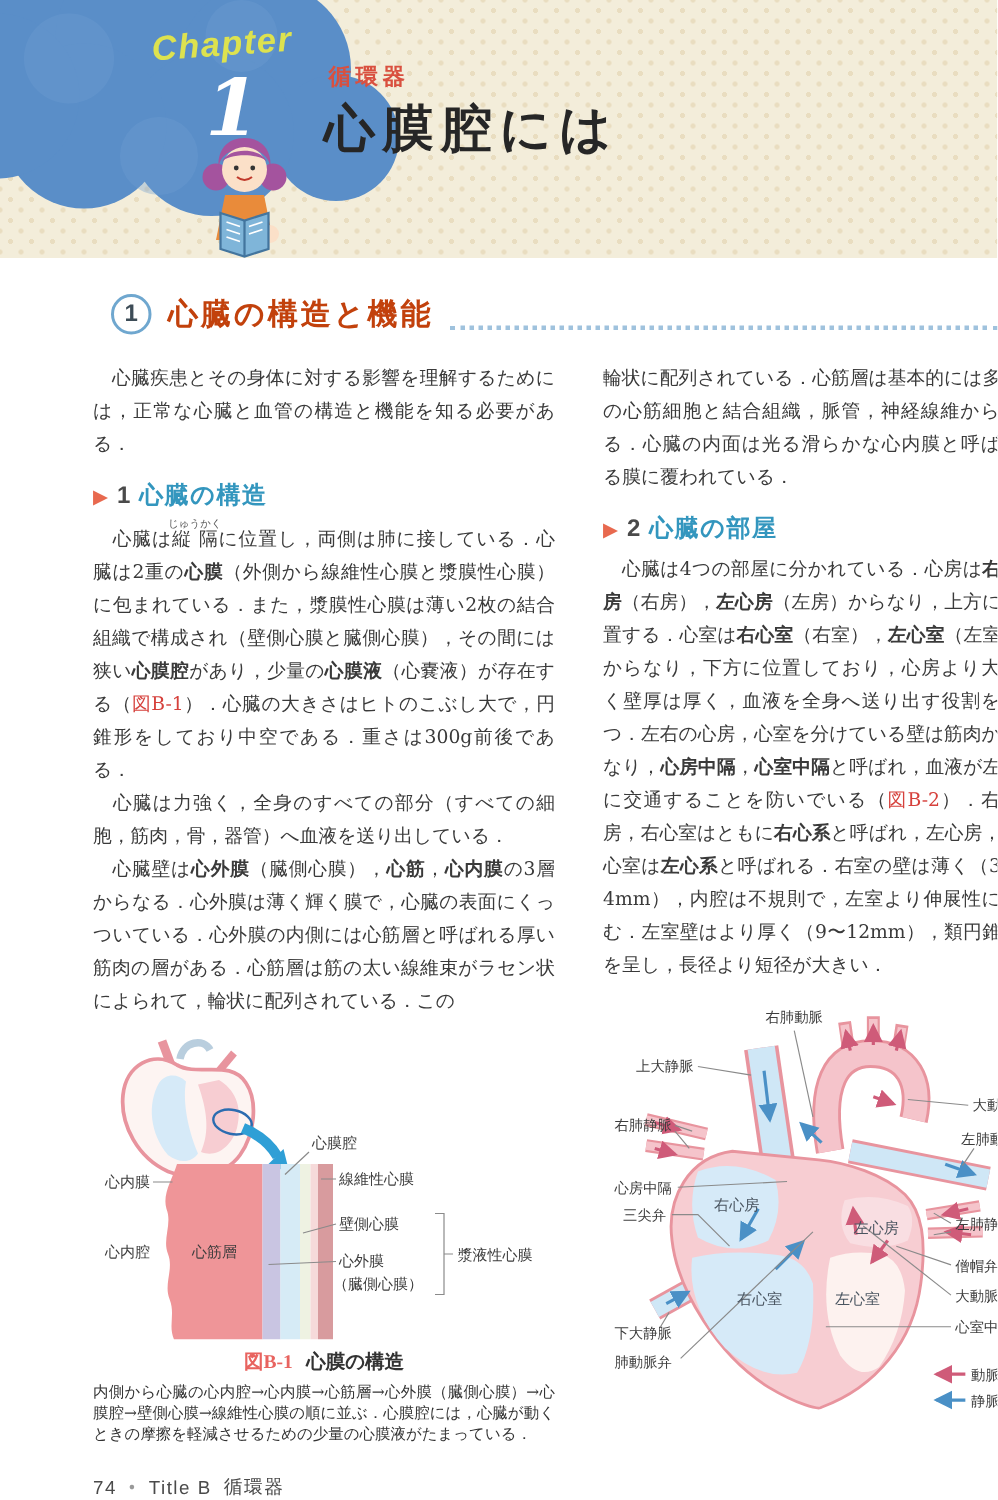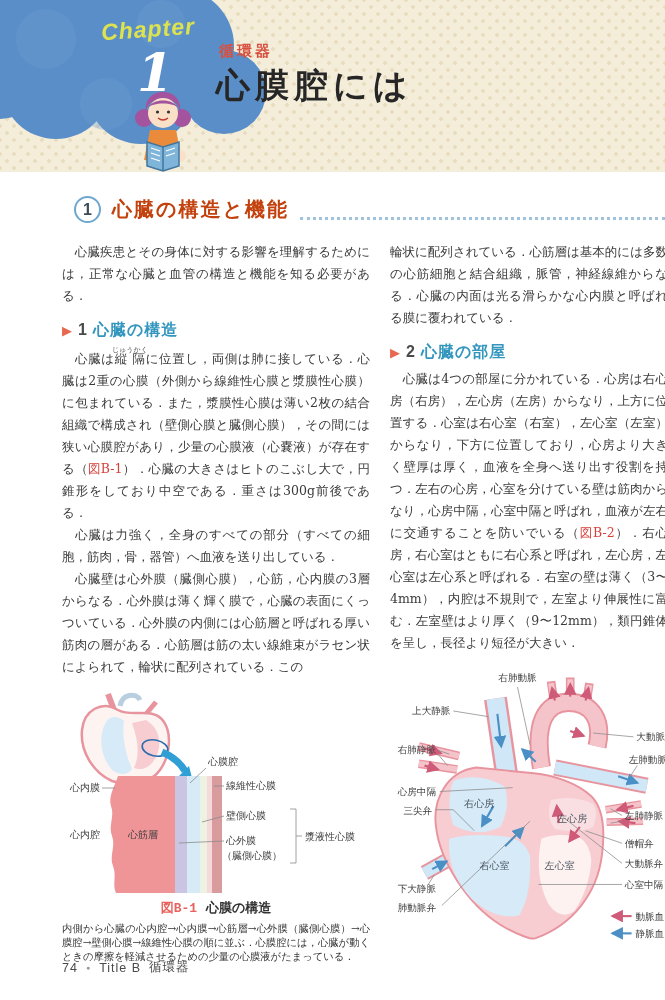--- a/index.html
+++ b/index.html
@@ -49,52 +49,52 @@
     font-family:"Liberation Sans", sans-serif;
   }
   .section-circle {
     flex:0 0 auto; width:27px; height:27px; border:2px solid #6fa7cf; border-radius:50%;
     display:flex; align-items:center; justify-content:center;
     font-size:16px; font-weight:bold; color:#3d4c57;
   }
   .section-title { font-size:20px; font-weight:bold; color:#c2410c; letter-spacing:2px; white-space:nowrap; }
   .section-dots { flex:1 1 auto; height:4px; margin-top:16px; border-bottom:3px dotted #9fc2dd; }
   
-  .columns { display:flex; gap:20px; padding:0 6px 0 62px; }
+  .columns { display:flex; gap:32px; padding:0 6px 0 62px; }
   .col-left  { width:308px; }
   .col-right { width:278px; }
   p.body { font-size:12.5px; line-height:22px; text-align:justify; color:#3a3a3a; }
-  .seg-b { font-weight:normal; }
+  .seg-b { font-weight:bold; }
   .seg-r { color:#d6413c; }
   ruby rt { font-size:7px; color:#555; font-family:"Liberation Sans", sans-serif; }
   .subheading {
     display:flex; align-items:baseline; gap:6px;
     margin:13px 0 5px 0; font-family:"Liberation Sans", sans-serif;
   }
   .subheading .tri { color:#e8694f; font-size:13px; }
   .subheading .num { font-size:16px; font-weight:bold; color:#4a4a4a; }
   .subheading .ttl { font-size:16px; font-weight:bold; color:#3396be; letter-spacing:1px; }
   .mt18 { margin-top:18px; }
   
   .figure { margin-top:10px; }
   .fig-caption {
-    text-align:center; font-family:Liberation Mono, monospace;
+    text-align:center; font-family:Liberation Serif, serif;
     font-size:13px; font-weight:bold; color:#333; margin-top:2px;
   }
   .fig-caption .fig-ref { color:#e8635f; margin-right:9px; }
   .fig-note {
     margin-top:5px; font-size:10.3px; line-height:13.8px; color:#333; text-align:justify;
   }
   svg text { font-family:"Liberation Sans", sans-serif; }
   .lbl { font-size:10px; fill:#3d3d3d; }
   .lbl-in { font-size:10.5px; fill:#4a5560; }
   .conn { stroke:#8a8a8a; stroke-width:0.8; fill:none; }
   
   .footer {
-    position:absolute; left:62px; bottom:24px;
+    position:absolute; left:62px; bottom:0;
     font-family:"Liberation Sans", sans-serif; font-size:12.5px; color:#4a4a4a;
     display:flex; align-items:center; gap:8px; letter-spacing:1px;
   }
   .footer .dot { font-size:7px; color:#999; }
 </style>
 </head>
 <body>
 
 <div class="page">
 

